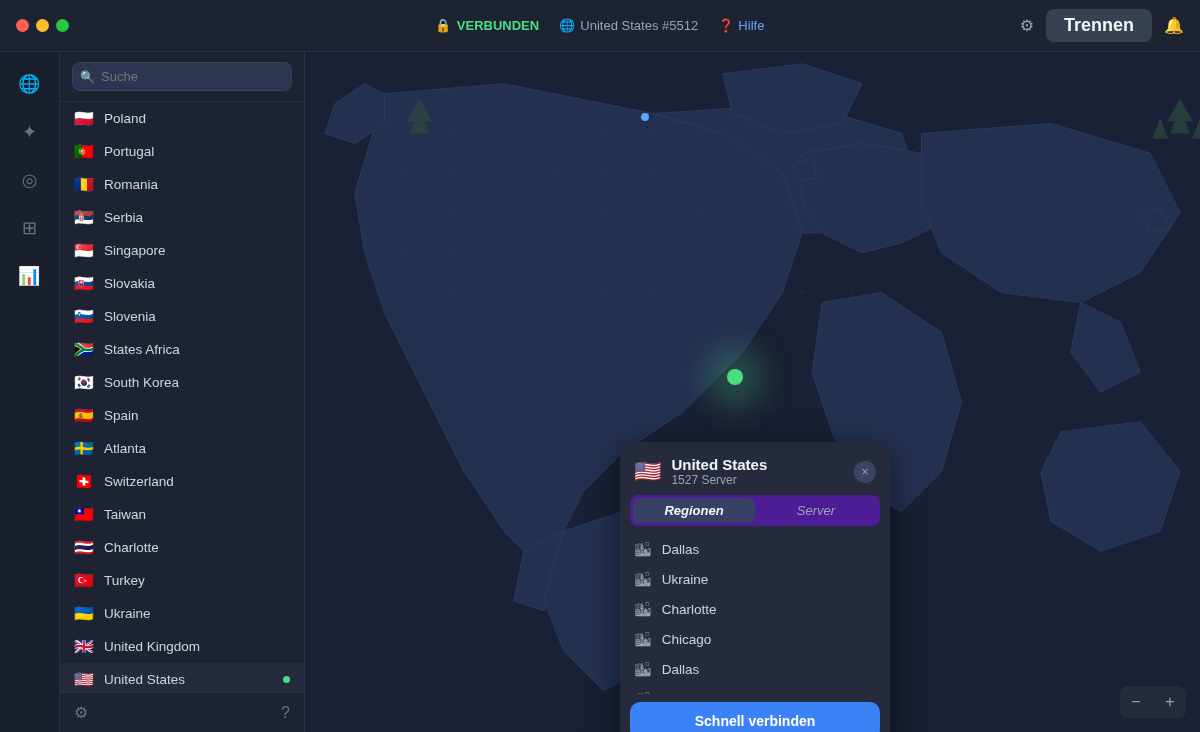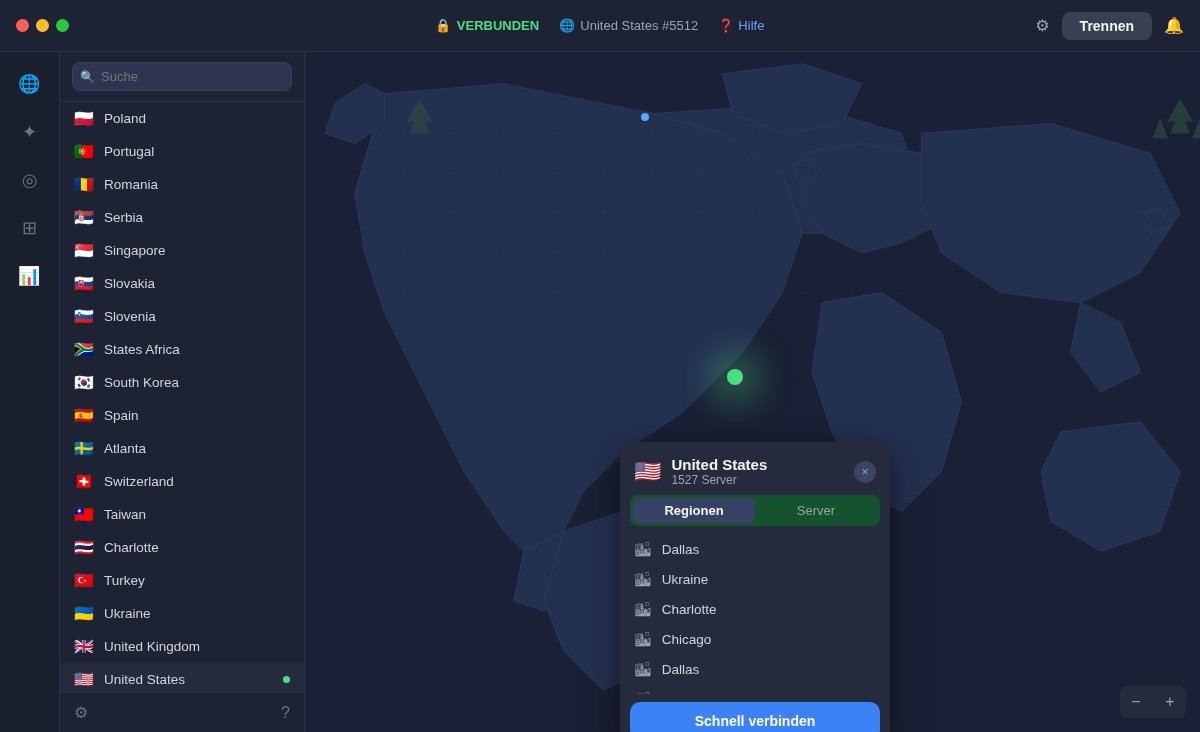--- a/index.html
+++ b/index.html
@@ -81,21 +81,21 @@
       color: #9ca3af;
       font-size: 16px;
       cursor: pointer;
     }
     .disconnect-btn {
       background: #374151;
       color: #f3f4f6;
       border: none;
       border-radius: 8px;
       padding: 6px 18px;
-      font-size: 14px;
+      font-size: 18px;
       font-weight: 600;
       cursor: pointer;
     }
     .bell-btn {
       color: #9ca3af;
       font-size: 16px;
       cursor: pointer;
     }
 
     
@@ -279,23 +279,24 @@
       display: flex;
       align-items: center;
       justify-content: center;
       cursor: pointer;
       color: #9ca3af;
       font-size: 12px;
     }
     .popup-tabs {
       display: flex;
       margin: 0 10px 8px;
-      background: #14532d;
+      background: #4c1d95;
       border-radius: 8px;
       padding: 3px;
+      font-style: italic;
     }
     .popup-tab {
       flex: 1;
       text-align: center;
       padding: 5px 0;
       font-size: 13px;
       border-radius: 6px;
       cursor: pointer;
       color: #9ca3af;
     }

